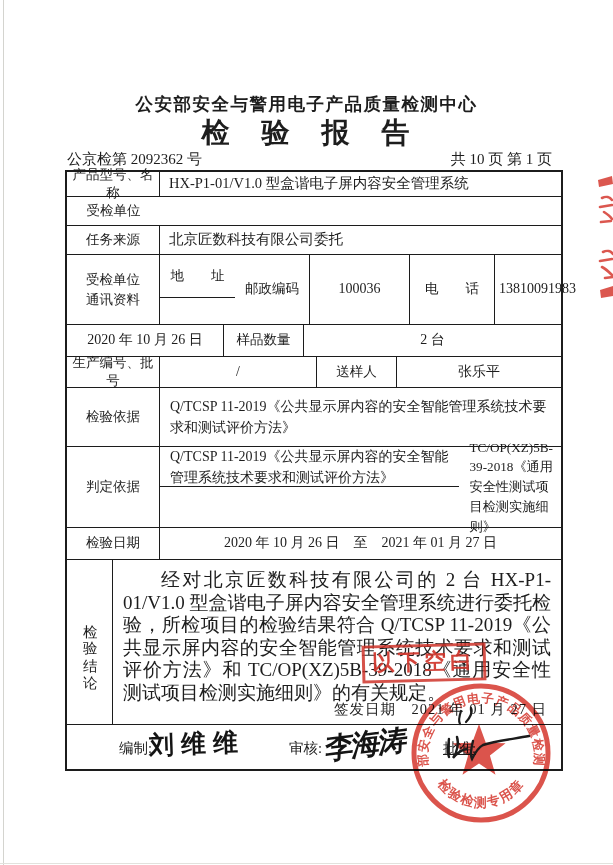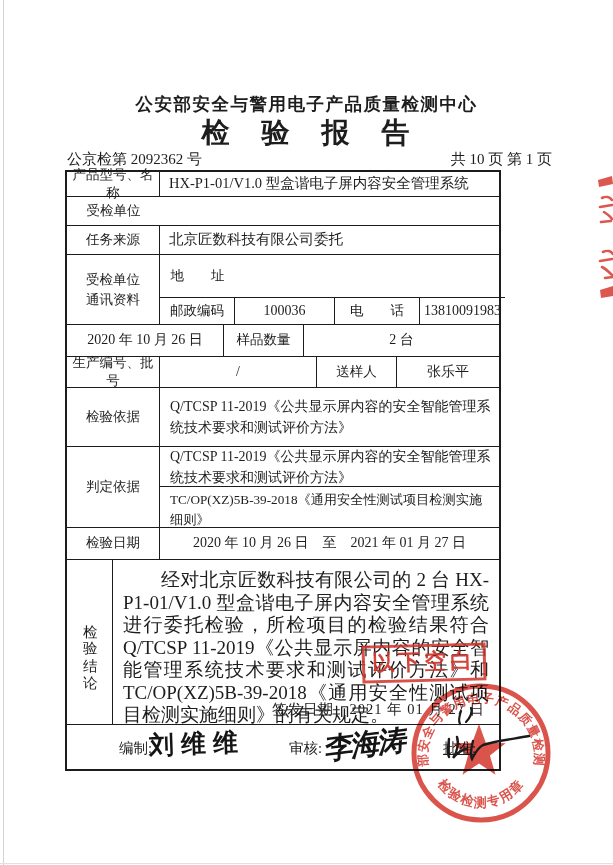--- a/index.html
+++ b/index.html
@@ -10,33 +10,33 @@
 
   
   .org-name{position:absolute;top:92px;left:0;width:100%;text-align:center;
             font-size:17.5px;font-weight:700;letter-spacing:1.5px;}
   .doc-title{position:absolute;top:114px;left:0;width:100%;text-align:center;
              font-size:28px;font-weight:700;letter-spacing:2px;}
   .meta-row{position:absolute;top:150px;left:67px;width:485px;display:flex;
             justify-content:space-between;font-size:15px;}
 
   
-  .tbl{position:absolute;top:170px;left:65px;width:436px;box-sizing:border-box;
+  .tbl{position:absolute;top:170px;left:65px;width:498px;box-sizing:border-box;
        border:2px solid #1c1c1c;background:transparent;}
   .row{display:flex;box-sizing:border-box;border-bottom:1.4px solid #1c1c1c;}
   .row:last-child{border-bottom:none;margin-left:46px;}
   .c{box-sizing:border-box;border-right:1.4px solid #1c1c1c;display:flex;
      align-items:center;justify-content:center;font-size:14px;line-height:1.35;
      padding:1px 4px;text-align:center;}
   .c:last-child,.c.noR{border-right:none;}
   .c.val{justify-content:flex-start;text-align:left;padding-left:9px;font-size:14.5px;}
   .lab{font-size:13.5px;}
   .w-label{width:93px;flex:none;}
   .grow{flex:1;}
-  .subcol{flex:1;display:flex;flex-direction:column;}
+  .subcol{flex:1;display:flex;flex-direction:row;}
   .subrow{display:flex;box-sizing:border-box;}
   .subrow.bB{border-bottom:1.4px solid #1c1c1c;}
   .h25{height:25px}.h29{height:29px}.h70{height:70px}.h32{height:32px}.h31{height:31px}
   .h59{height:59px}.h81{height:81px}.h165{height:165px}.h44{height:44px}
   .h43{height:43px}.h27{flex:1}
   .w75{width:75px;flex:none}.w100{width:100px;flex:none}.w85{width:85px;flex:none}
   .w157{width:157px;flex:none}.w80{width:80px;flex:none}
   .two-line-label{flex-direction:column;line-height:1.45;}
   .basis-text{align-items:center;justify-content:flex-start;text-align:left;
               padding:3px 8px 3px 10px;font-size:14px;line-height:1.5;}

